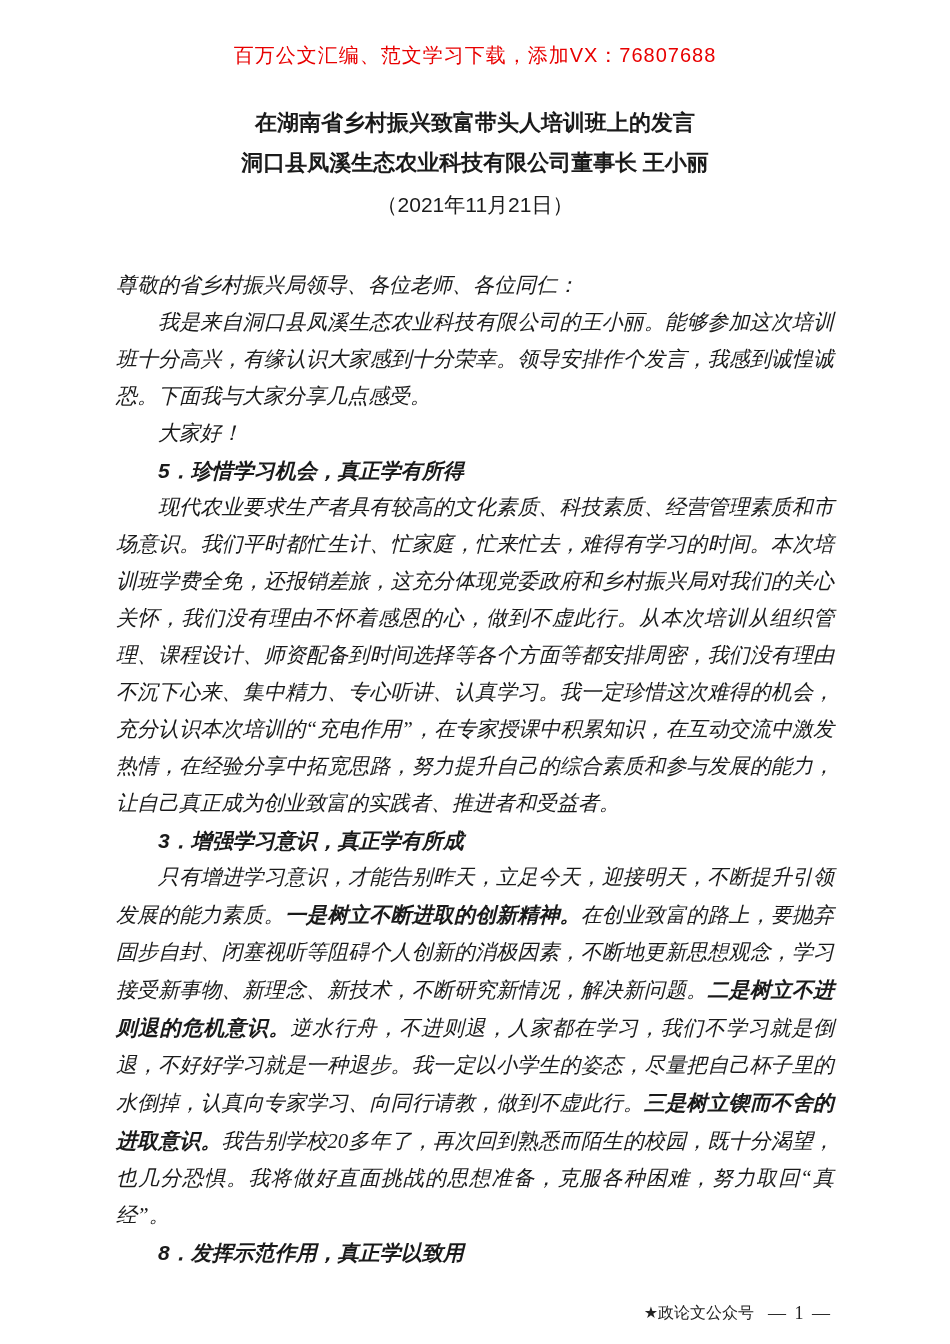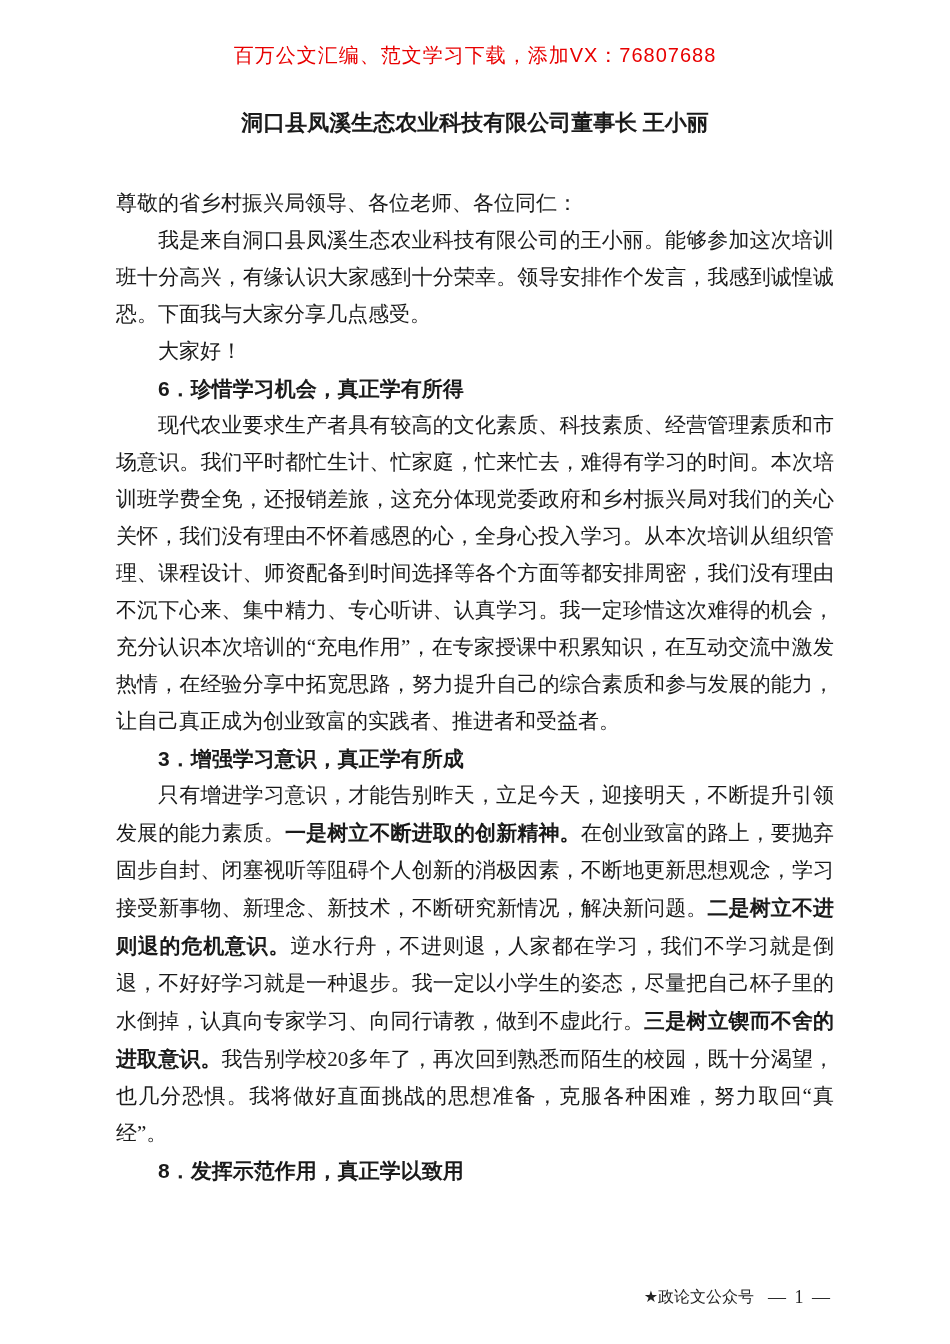--- a/index.html
+++ b/index.html
@@ -44,35 +44,35 @@
     line-height: 40px;
     margin-top: 2px;
   }
 
   .bodytext {
     margin-top: 42px;
     font-size: 21px;
     line-height: 37px;
     text-align: justify;
   }
-  .bodytext p { text-indent: 2em; margin: 0; }
+  .bodytext p { text-indent: 2em; margin: 0; font-style: italic; }
   .bodytext p.no-indent { text-indent: 0; }
   .bodytext p.heading {
     font-weight: bold;
     font-family: "Liberation Sans", "DejaVu Sans", sans-serif;
   }
   .bodytext .b {
     font-weight: bold;
     font-family: "Liberation Sans", "DejaVu Sans", sans-serif;
   }
 
   .footer {
     position: absolute;
     right: 95px;
-    bottom: 36px;
+    bottom: 20px;
     font-size: 17px;
     display: flex;
     align-items: center;
     gap: 14px;
     color: #222222;
   }
   .footer .account {
     font-family: "Liberation Sans", "DejaVu Sans", sans-serif;
     font-size: 16px;
   }
@@ -83,34 +83,36 @@
   }
 </style>
 </head>
 <body>
 
 <div class="page">
 
   <div class="notice">百万公文汇编、范文学习下载，添加VX：76807688</div>
 
   <div class="title-block">
+    <div class="doc-title">在湖南省乡村振兴致富带头人培训班上的发言</div>
     <div class="doc-subtitle">洞口县凤溪生态农业科技有限公司董事长 王小丽</div>
+    <div class="doc-date">（2021年11月21日）</div>
   </div>
 
   <div class="bodytext">
 
     <p class="no-indent"><span>尊敬的省乡村振兴局领导、各位老师、各位同仁：</span></p>
 
     <p><span>我是来自洞口县凤溪生态农业科技有限公司的王小丽。能够参加这次培训班十分高兴，有缘认识大家感到十分荣幸。领导安排作个发言，我感到诚惶诚恐。下面我与大家分享几点感受。</span></p>
 
     <p><span>大家好！</span></p>
 
-    <p class="heading"><span>6．珍惜学习机会，真正学有所得</span></p>
+    <p class="heading"><span>5．珍惜学习机会，真正学有所得</span></p>
 
-    <p><span>现代农业要求生产者具有较高的文化素质、科技素质、经营管理素质和市场意识。我们平时都忙生计、忙家庭，忙来忙去，难得有学习的时间。本次培训班学费全免，还报销差旅，这充分体现党委政府和乡村振兴局对我们的关心关怀，我们没有理由不怀着感恩的心，全身心投入学习。从本次培训从组织管理、课程设计、师资配备到时间选择等各个方面等都安排周密，我们没有理由不沉下心来、集中精力、专心听讲、认真学习。我一定珍惜这次难得的机会，充分认识本次培训的“充电作用”，在专家授课中积累知识，在互动交流中激发热情，在经验分享中拓宽思路，努力提升自己的综合素质和参与发展的能力，让自己真正成为创业致富的实践者、推进者和受益者。</span></p>
+    <p><span>现代农业要求生产者具有较高的文化素质、科技素质、经营管理素质和市场意识。我们平时都忙生计、忙家庭，忙来忙去，难得有学习的时间。本次培训班学费全免，还报销差旅，这充分体现党委政府和乡村振兴局对我们的关心关怀，我们没有理由不怀着感恩的心，做到不虚此行。从本次培训从组织管理、课程设计、师资配备到时间选择等各个方面等都安排周密，我们没有理由不沉下心来、集中精力、专心听讲、认真学习。我一定珍惜这次难得的机会，充分认识本次培训的“充电作用”，在专家授课中积累知识，在互动交流中激发热情，在经验分享中拓宽思路，努力提升自己的综合素质和参与发展的能力，让自己真正成为创业致富的实践者、推进者和受益者。</span></p>
 
     <p class="heading"><span>3．增强学习意识，真正学有所成</span></p>
 
     <p><span>只有增进学习意识，才能告别昨天，立足今天，迎接明天，不断提升引领发展的能力素质。</span><span class="b">一是树立不断进取的创新精神。</span><span>在创业致富的路上，要抛弃固步自封、闭塞视听等阻碍个人创新的消极因素，不断地更新思想观念，学习接受新事物、新理念、新技术，不断研究新情况，解决新问题。</span><span class="b">二是树立不进则退的危机意识。</span><span>逆水行舟，不进则退，人家都在学习，我们不学习就是倒退，不好好学习就是一种退步。我一定以小学生的姿态，尽量把自己杯子里的水倒掉，认真向专家学习、向同行请教，做到不虚此行。</span><span class="b">三是树立锲而不舍的进取意识。</span><span>我告别学校20多年了，再次回到熟悉而陌生的校园，既十分渴望，也几分恐惧。我将做好直面挑战的思想准备，克服各种困难，努力取回“真经”。</span></p>
 
     <p class="heading"><span>8．发挥示范作用，真正学以致用</span></p>
 
   </div>
 
   <div class="footer">

